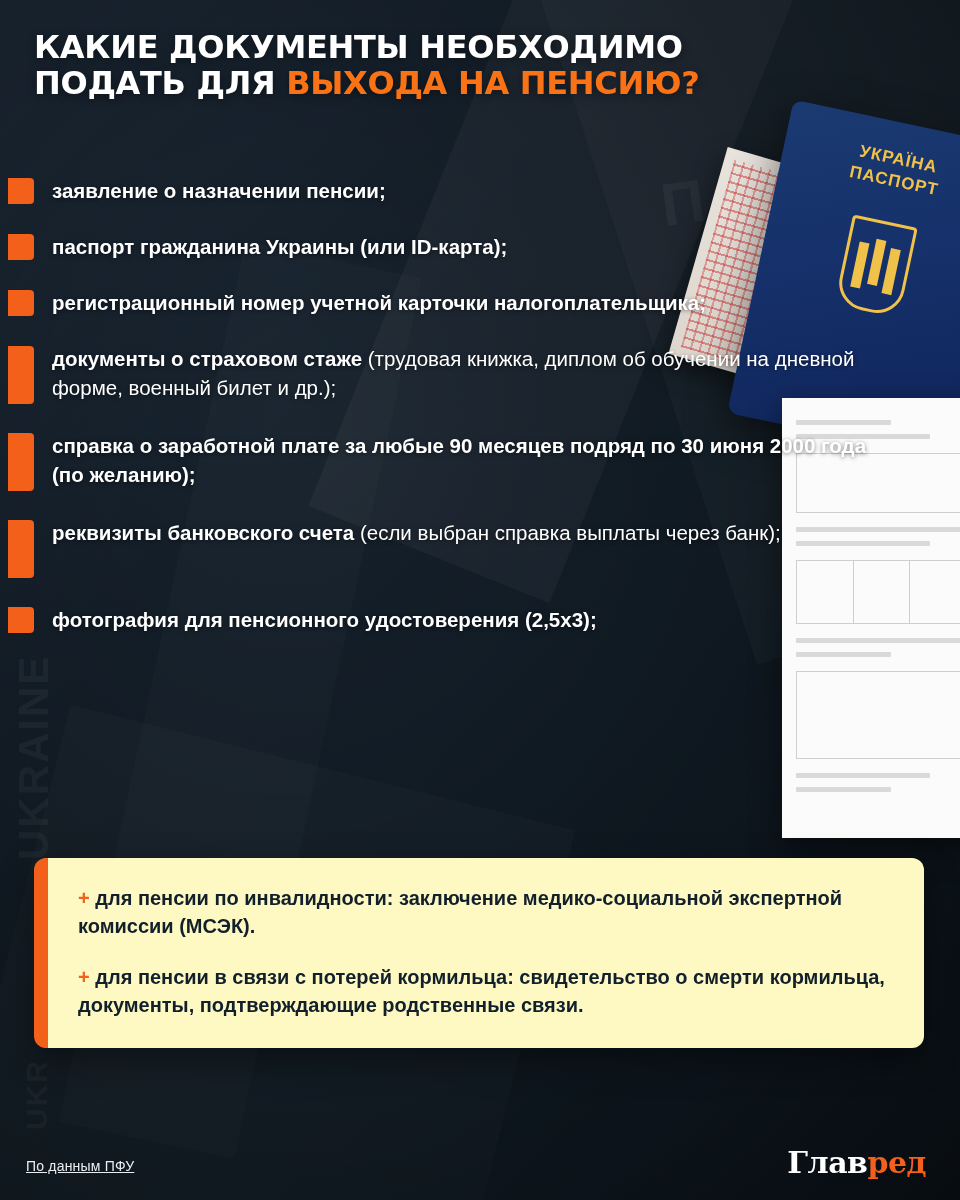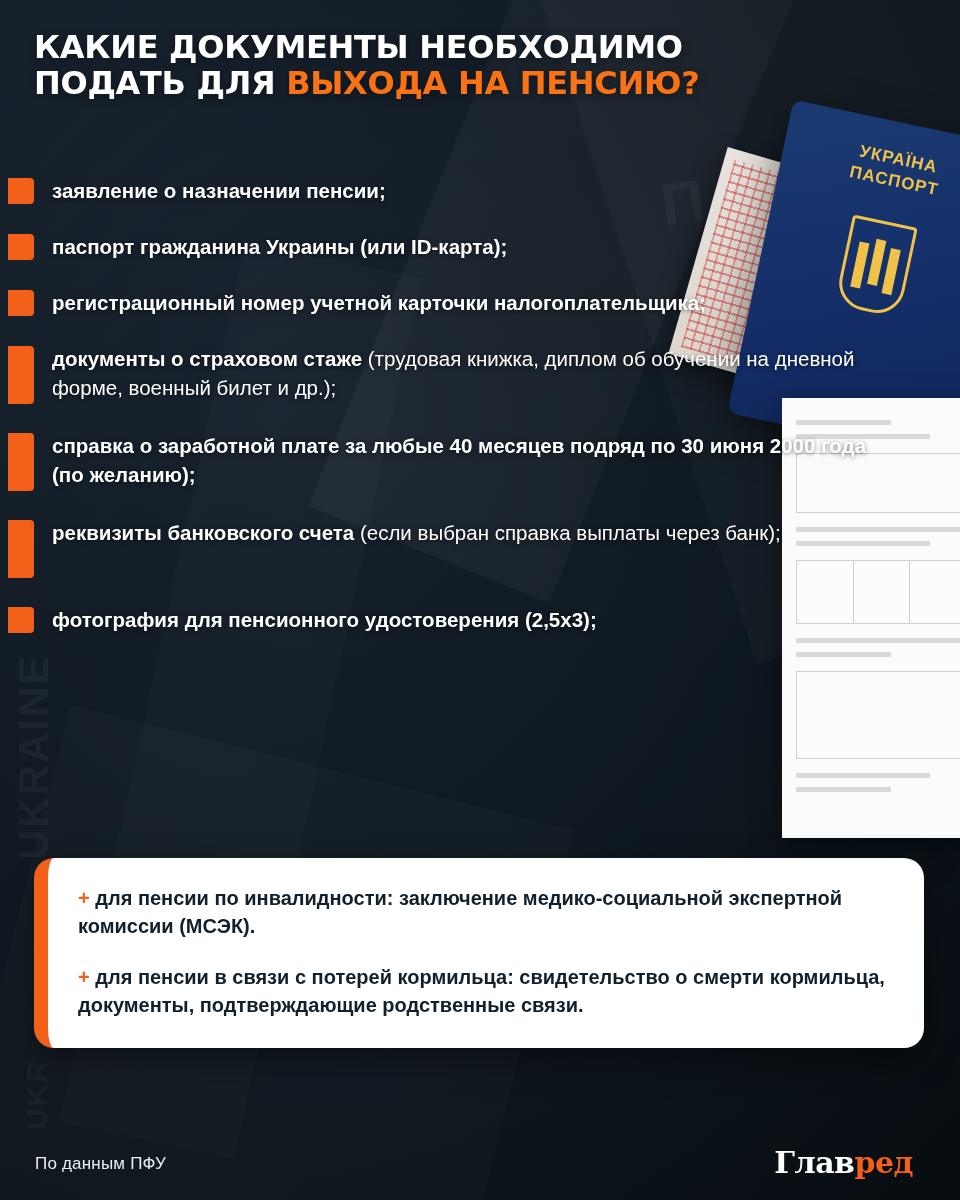--- a/index.html
+++ b/index.html
@@ -199,52 +199,53 @@
     font-weight: 400;
   }
 
   
   .note-card {
     position: absolute;
     left: 34px;
     top: 858px;
     width: 890px;
     box-sizing: border-box;
-    background: #ffffff;
-    border-radius: 20px;
+    background: #fef9c3;
+    border-radius: 12px;
     border-left: 14px solid #f2601a;
     padding: 26px 20px 28px 30px;
     box-shadow: 0 12px 34px rgba(0,0,0,0.4);
     color: #12202c;
   }
   .note-p {
     font-size: 20px;
     line-height: 1.42;
     font-weight: 700;
     margin: 0 0 22px 0;
   }
   .note-p:last-child { margin-bottom: 0; }
   .note-plus {
     color: #f2601a;
     font-weight: 700;
   }
 
   
   .footer-source {
     position: absolute;
-    left: 35px;
+    left: 26px;
     bottom: 26px;
-    font-size: 17px;
+    font-size: 14px;
     color: #e9eef3;
     font-weight: 400;
     letter-spacing: 0.2px;
+    text-decoration: underline;
   }
   .logo {
     position: absolute;
-    right: 47px;
+    right: 34px;
     bottom: 20px;
     font-size: 30px;
     font-weight: 700;
     letter-spacing: -0.5px;
     font-family: "DejaVu Serif", "Liberation Serif", serif;
   }
   .logo .l1 { color: #ffffff; }
   .logo .l2 { color: #f2601a; }
 </style>
 </head>
@@ -315,21 +316,21 @@
     <div class="item-text">регистрационный номер учетной карточки налогоплательщика;</div>
   </div>
 
   <div class="item two">
     <div class="bullet"></div>
     <div class="item-text"><span>документы о страховом стаже</span><span class="reg"> (трудовая книжка, диплом об обучении на дневной форме, военный билет и др.);</span></div>
   </div>
 
   <div class="item two">
     <div class="bullet"></div>
-    <div class="item-text">справка о заработной плате за любые 40 месяцев подряд по 30 июня 2000 года (по желанию);</div>
+    <div class="item-text">справка о заработной плате за любые 90 месяцев подряд по 30 июня 2000 года (по желанию);</div>
   </div>
 
   <div class="item two">
     <div class="bullet"></div>
     <div class="item-text"><span>реквизиты банковского счета</span><span class="reg"> (если выбран справка выплаты через банк);</span></div>
   </div>
 
   <div class="item">
     <div class="bullet"></div>
     <div class="item-text">фотография для пенсионного удостоверения (2,5х3);</div>

